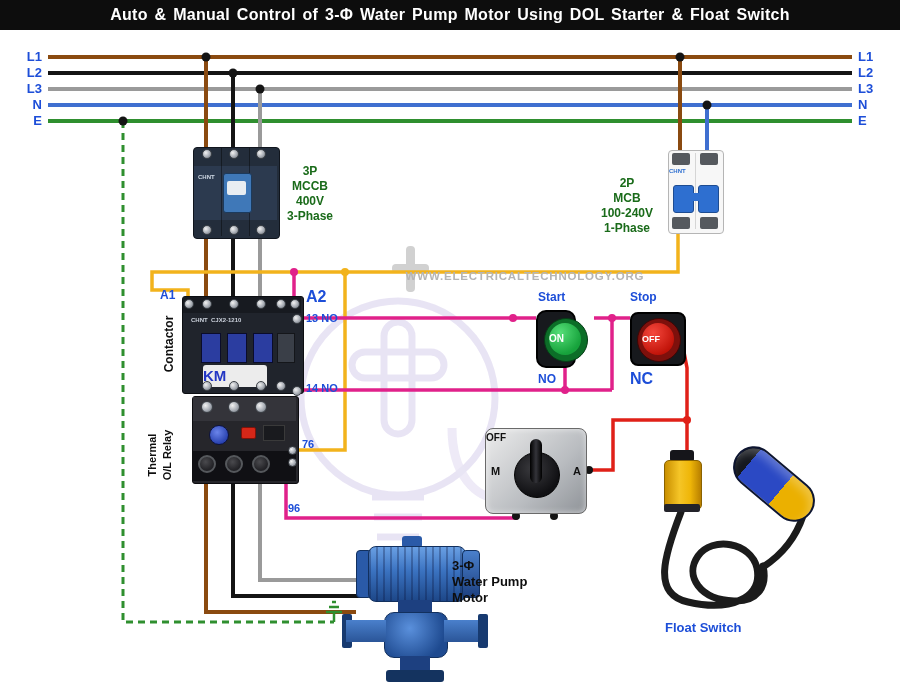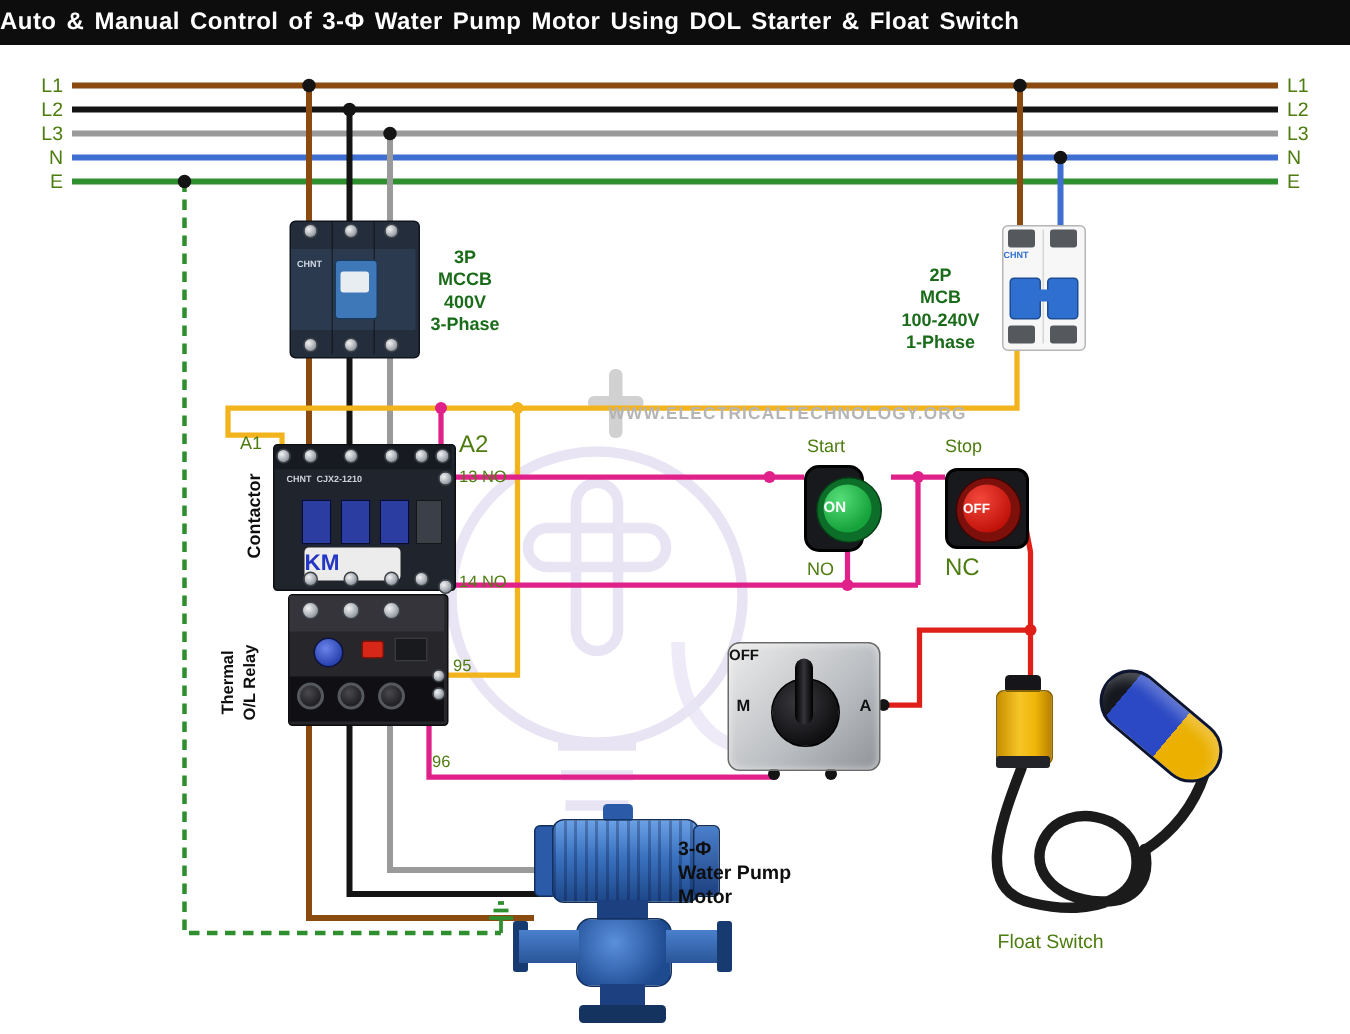--- a/index.html
+++ b/index.html
@@ -1,28 +1,28 @@
 <!DOCTYPE html>
 <html><head>
 <meta charset="utf-8">
 <style>
   html,body{margin:0;padding:0}
   #canvas{position:relative;width:900px;height:689px;background:#ffffff;overflow:hidden;
           font-family:"Liberation Sans","DejaVu Sans",sans-serif;color:#0e0e0e}
   .abs{position:absolute}
-  .lbl{position:absolute;font-weight:normal;color:#4d7c0f}
+  .lbl{position:absolute;font-weight:bold;color:#1d4ed8}
   .ctr{text-align:left}
   .screw{position:absolute;border-radius:50%;
          background:radial-gradient(circle at 35% 35%,#f2f2f2,#a8adb5 55%,#62686f);
          border:1px solid #3c4147;box-sizing:border-box}
   .bigterm{position:absolute;border-radius:50%;
          background:radial-gradient(circle at 40% 35%,#4a4a4e,#232327 65%);
          border:2px solid #55585c;box-sizing:border-box}
   .title-bar{position:absolute;left:0;top:0;width:900px;height:30px;background:#0d0d0d;color:#ffffff;
-         display:flex;align-items:center;font-weight:bold;font-size:16px;
+         display:flex;align-items:center;justify-content:center;font-weight:bold;font-size:16px;
          letter-spacing:.3px;word-spacing:2px;white-space:nowrap}
   .green-lbl{position:absolute;font-weight:bold;color:#1a6b1a;font-size:12px;line-height:15px;text-align:center}
   .vlabel{position:absolute;font-weight:bold;color:#0e0e0e;transform:rotate(-90deg);transform-origin:center;text-align:center}
   .wm-text{position:absolute;font-weight:bold;color:#b5b5b5;font-size:11.5px;letter-spacing:.8px;text-align:center}
 </style>
 </head>
 <body>
 
 <div id="canvas">
 
@@ -221,21 +221,21 @@
           background:radial-gradient(circle at 40% 35%,#6a84ea,#2a43b0 70%);border:1px solid #0c1340"></div>
     <div class="abs" style="left:48px;top:30px;width:13px;height:10px;background:#d62718;border-radius:2px;border:1px solid #7e130a"></div>
     <div class="abs" style="left:70px;top:28px;width:20px;height:14px;background:#191a1e;border:1px solid #3a3a3a"></div>
     <div class="abs" style="left:0;top:54px;width:103px;height:30px;background:#101014"></div>
     <div class="bigterm" style="left:5px;top:58px;width:18px;height:18px"></div>
     <div class="bigterm" style="left:32px;top:58px;width:18px;height:18px"></div>
     <div class="bigterm" style="left:59px;top:58px;width:18px;height:18px"></div>
     <div class="screw" style="left:95px;top:49px;width:9px;height:9px"></div>
     <div class="screw" style="left:95px;top:61px;width:9px;height:9px"></div>
   </div>
-  <div class="lbl" style="left:302px;top:438px;font-size:11px">95</div>
+  <div class="lbl" style="left:302px;top:438px;font-size:11px">76</div>
   <div class="lbl" style="left:288px;top:502px;font-size:11px">96</div>
   <div class="vlabel" style="left:114px;top:440px;width:92px;height:30px;font-size:11px;line-height:15px">
     <div>Thermal</div>
     <div>O/L Relay</div>
   </div>
 
   <div class="lbl ctr" style="left:538px;top:290px;width:54px;font-size:12px">Start</div>
   <div class="abs" style="left:536px;top:310px;width:40px;height:58px;background:#17191d;border:2px solid #000;border-radius:10px;box-sizing:border-box">
     <div class="abs" style="left:6px;top:6px;width:42px;height:42px;border-radius:50%;background:#0c6e28;border:1px solid #063d16"></div>
     <div class="abs ctr" style="left:11px;top:11px;width:32px;height:32px;border-radius:50%;

